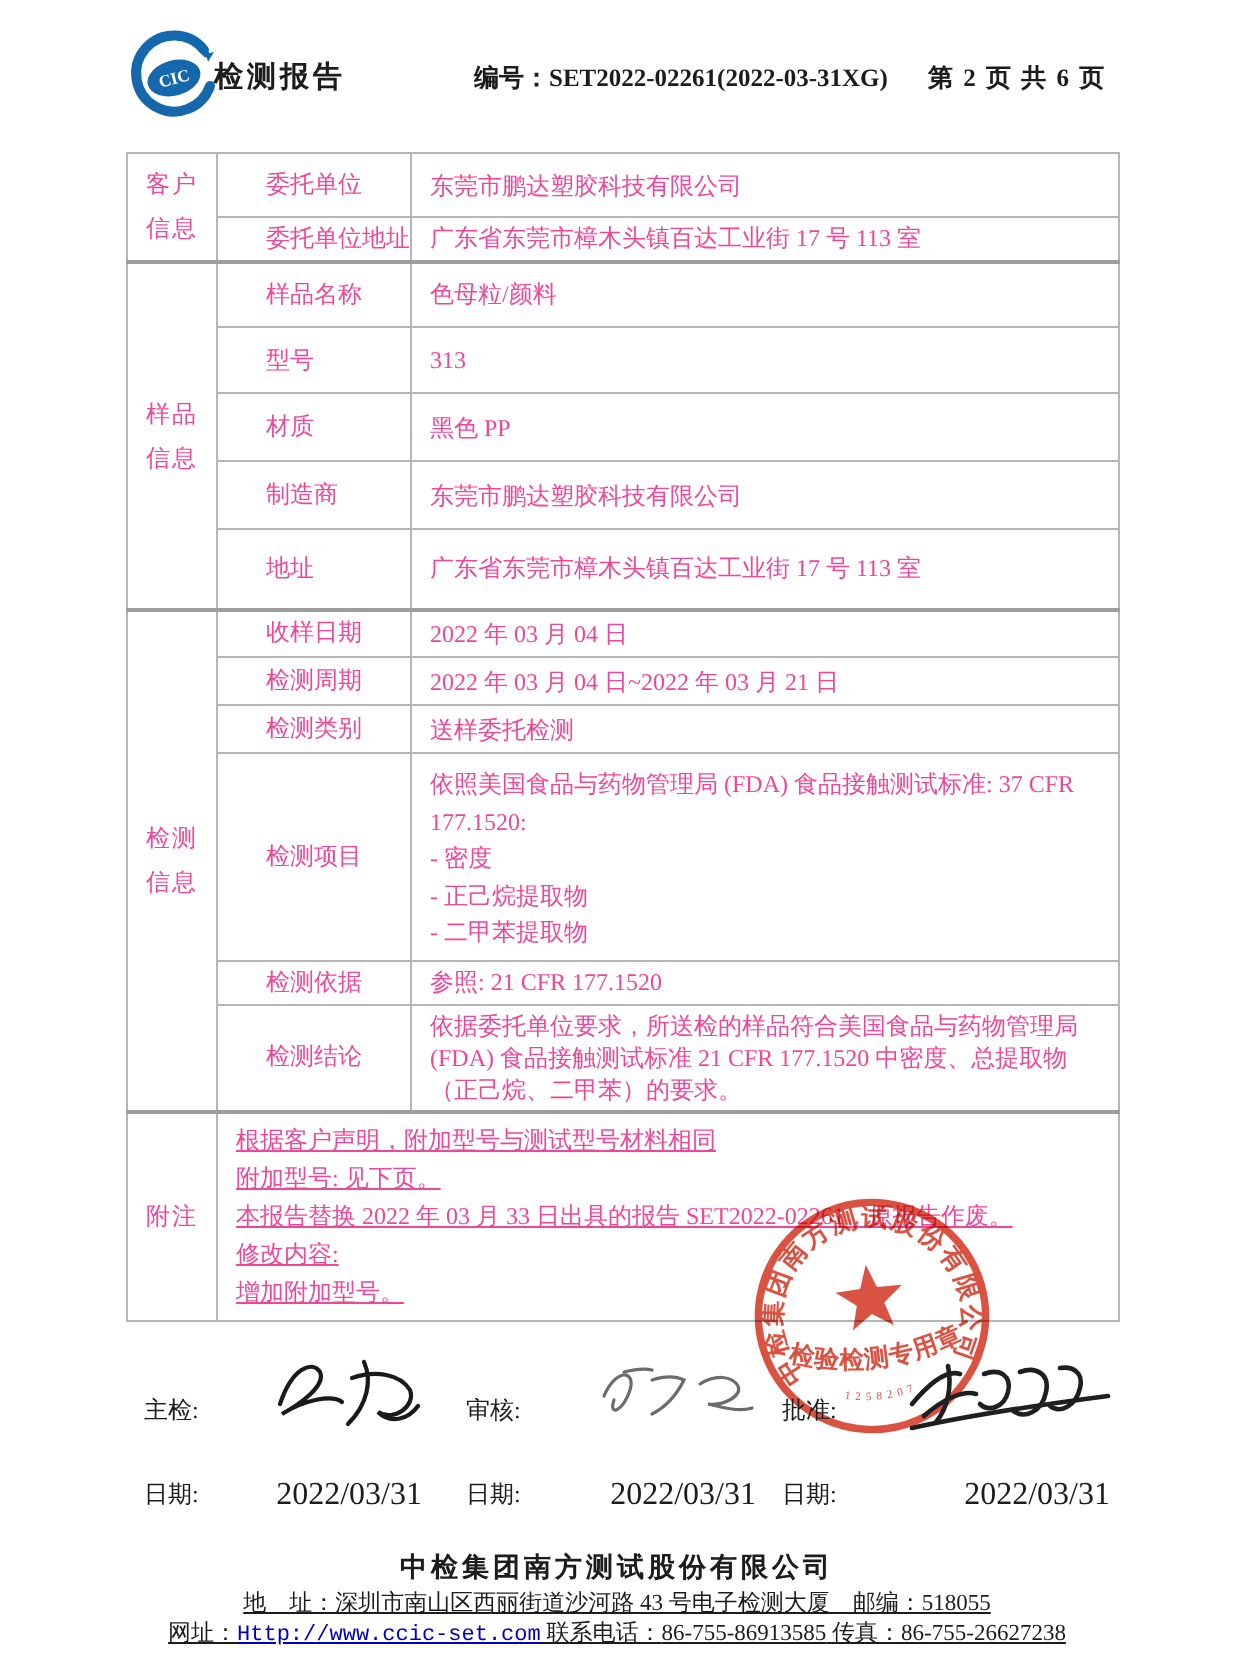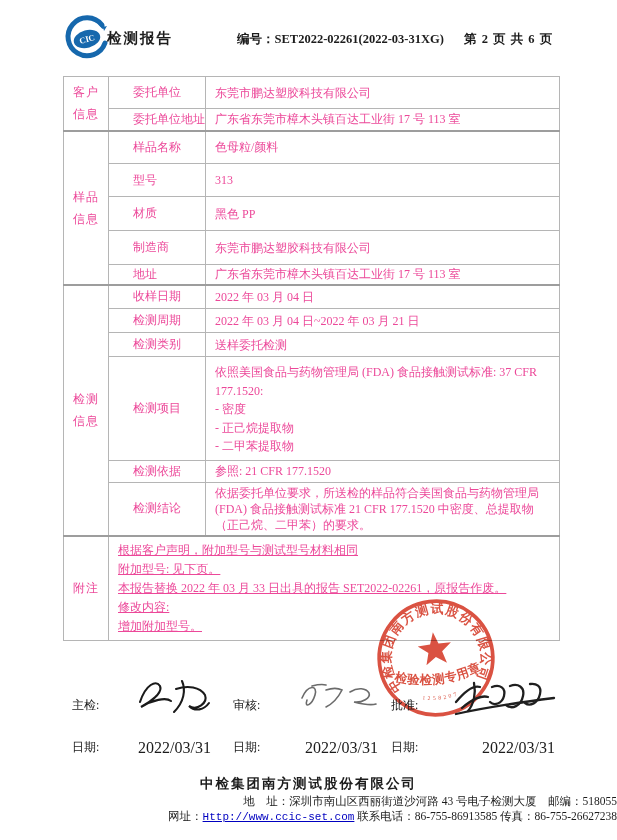--- a/index.html
+++ b/index.html
@@ -34,21 +34,21 @@
   .abs { position:absolute; }
   .sig-label { font-size:12px; }
   .date-val { font-size:16px; text-align:right; width:92px; }
   .sig-svg { position:absolute; }
   
   .stamp { position:absolute; left:373px; top:595px; width:126px; height:126px;
            transform:rotate(-7deg); opacity:0.88; mix-blend-mode:multiply; }
   
   .ft-company { position:absolute; left:0; top:775px; width:617px; text-align:center;
                 font-size:13.5px; font-weight:bold; letter-spacing:2px; }
-  .ft-line { position:absolute; left:0; width:617px; text-align:right; font-size:11.5px; }
+  .ft-line { position:absolute; left:0; width:617px; text-align:center; font-size:11.5px;text-decoration:underline; }
   .ft-addr { top:794px; }
   .ft-web  { top:809px; }
   .url { color:#0000c0; text-decoration:underline; font-family:"Liberation Mono","DejaVu Sans Mono",monospace; font-size:11px; }
 </style>
 </head>
 <body>
 
 <div class="page">
 
   <svg class="logo" viewBox="0 0 50 50">
@@ -94,21 +94,21 @@
         <td class="fvalue">313</td>
       </tr>
       <tr style="height:34px">
         <td class="flabel">材质</td>
         <td class="fvalue">黑色 PP</td>
       </tr>
       <tr style="height:34px">
         <td class="flabel">制造商</td>
         <td class="fvalue">东莞市鹏达塑胶科技有限公司</td>
       </tr>
-      <tr style="height:20px">
+      <tr style="height:40px">
         <td class="flabel">地址</td>
         <td class="fvalue">广东省东莞市樟木头镇百达工业街 17 号 113 室</td>
       </tr>
 
       <tr class="sec-top" style="height:24px">
         <td class="group" rowspan="6">检测
 信息</td>
         <td class="flabel">收样日期</td>
         <td class="fvalue">2022 年 03 月 04 日</td>
       </tr>

